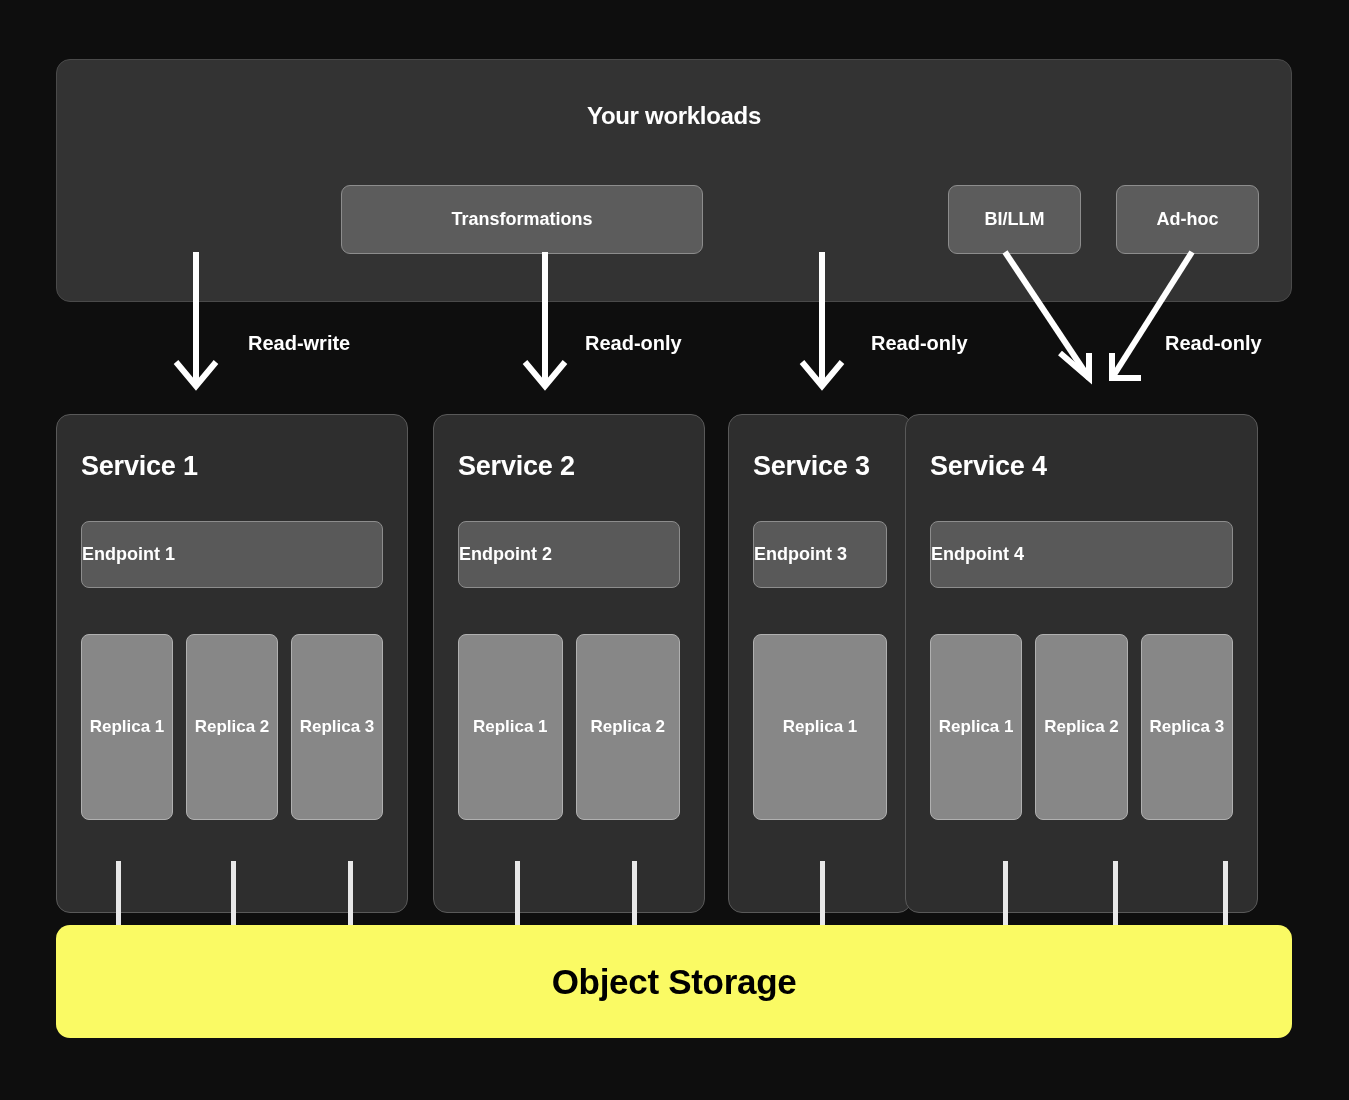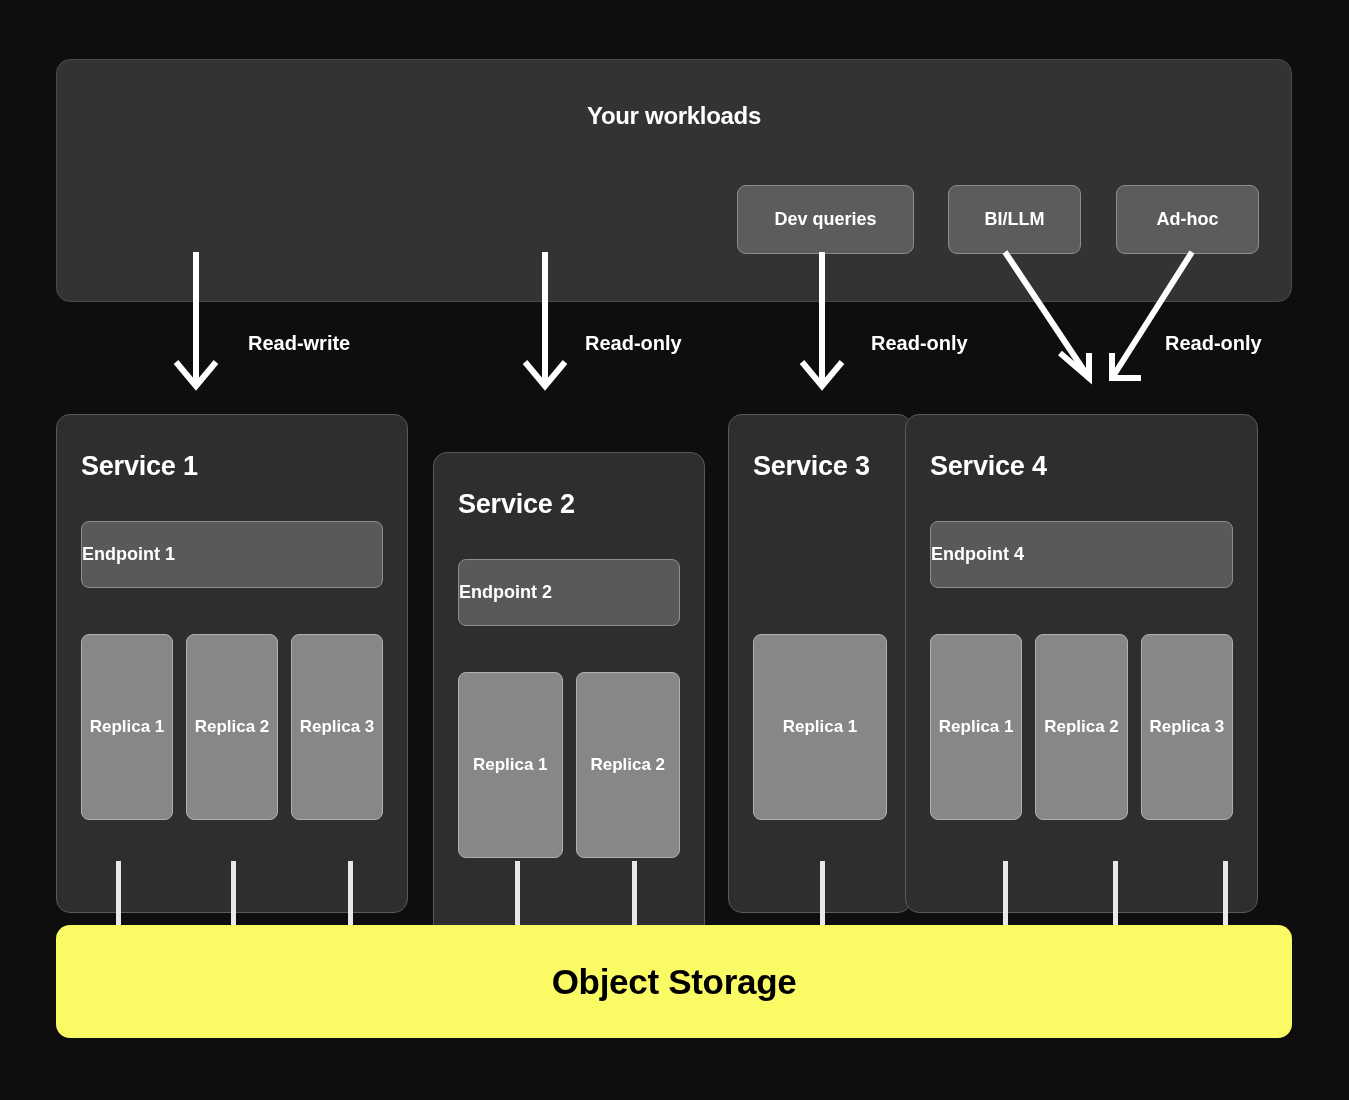--- a/index.html
+++ b/index.html
@@ -87,21 +87,21 @@
   .service-panel {
     position: absolute;
     box-sizing: border-box;
     background: #2e2e2e;
     border: 1px solid #595959;
     border-radius: 14px;
     top: 414px;
     height: 499px;
   }
   .svc1 { left: 56px;  width: 352px; }
-  .svc2 { left: 433px; width: 272px; margin-top: 38px; }
+  .svc2 { left: 433px; width: 272px; }
   .svc3 { left: 728px; width: 184px; }
   .svc4 { left: 905px; width: 353px; }
 
   .service-title {
     position: absolute;
     left: 24px;
     top: 36px;
     color: #ffffff;
     font-size: 27px;
     font-weight: bold;
@@ -178,22 +178,22 @@
   }
 </style>
 </head>
 <body>
 
 <div id="stage">
 
   <div class="workloads-panel">
     <div class="workloads-title">Your workloads</div>
 
-    <div class="wl-box wl-devqueries">
-      <span>Dev queries</span>
+    <div class="wl-box wl-transforms">
+      <span>Transformations</span>
     </div>
     <div class="wl-box wl-billm">
       <span>BI/LLM</span>
     </div>
     <div class="wl-box wl-adhoc">
       <span>Ad-hoc</span>
     </div>
   </div>
 
   <svg class="arrow-svg" viewBox="0 0 1349 1100">
@@ -249,20 +249,23 @@
         <span>Replica 1</span>
       </div>
       <div class="replica-box">
         <span>Replica 2</span>
       </div>
     </div>
   </div>
 
   <div class="service-panel svc3">
     <div class="service-title">Service 3</div>
+    <div class="endpoint-box">
+      <span>Endpoint 3</span>
+    </div>
     <div class="replica-row">
       <div class="replica-box">
         <span>Replica 1</span>
       </div>
     </div>
   </div>
 
   <div class="service-panel svc4">
     <div class="service-title">Service 4</div>
     <div class="endpoint-box">

